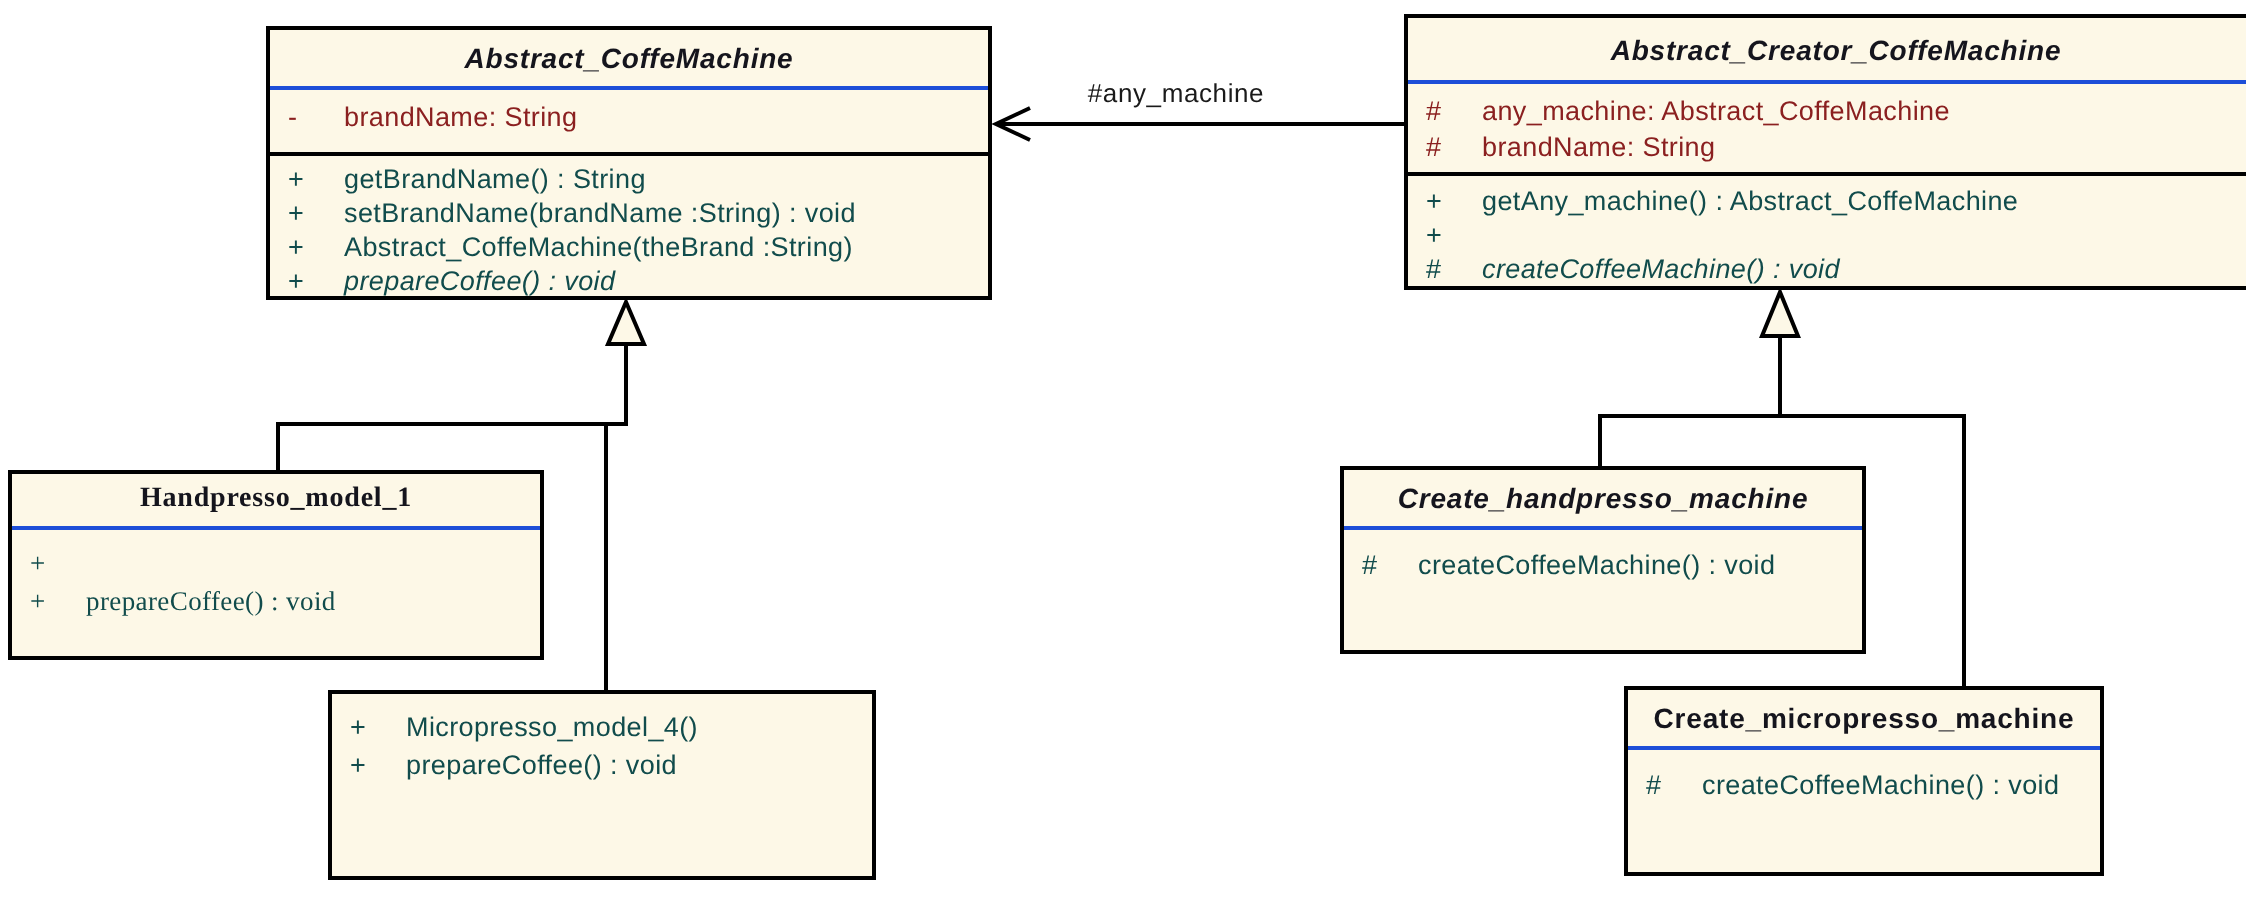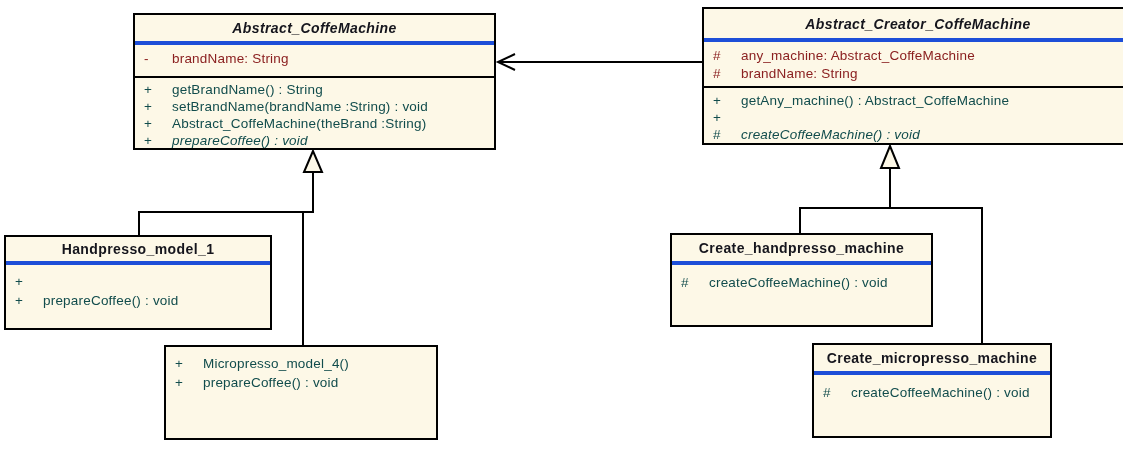--- a/index.html
+++ b/index.html
@@ -8,21 +8,21 @@
     font-family:"Liberation Sans", sans-serif;overflow:hidden;
   }
   #wires{position:absolute;left:0;top:0;width:1123px;height:450px;z-index:1;}
   .uml-class{
     position:absolute;z-index:2;background:#FDF8E7;border:2px solid #000;
     box-sizing:border-box;
   }
   .uml-title{
     display:flex;align-items:center;justify-content:center;
     font-weight:bold;font-size:14px;color:#15151D;letter-spacing:.4px;
-    border-bottom:4px solid #1d4ed8;box-sizing:border-box;
+    border-bottom:2px solid #1d4ed8;box-sizing:border-box;
   }
   .uml-title.abstract{font-style:italic;}
   .compartment{box-sizing:border-box;}
   .attrs{border-bottom:2px solid #000;}
   .mrow{display:flex;align-items:baseline;padding-left:9px;font-size:13.5px;letter-spacing:.2px;}
   .vis{width:28px;flex:0 0 28px;}
   .attrs .vis,.attrs .mtext{color:#8B2020;}
   .methods .vis,.methods .mtext{color:#114C4C;}
   .mrow.italic .mtext{font-style:italic;}
   .assoc-label{
@@ -52,20 +52,21 @@
 
     <g>
       <polygon points="890,146 881,168 899,168" fill="#FDF8E7" stroke="#000" stroke-width="2"></polygon>
       <line x1="890" y1="168" x2="890" y2="208" stroke="#000" stroke-width="2"></line>
       <line x1="800" y1="208" x2="982" y2="208" stroke="#000" stroke-width="2"></line>
       <line x1="800" y1="207" x2="800" y2="234" stroke="#000" stroke-width="2"></line>
       <line x1="982" y1="207" x2="982" y2="344" stroke="#000" stroke-width="2"></line>
     </g>
   </svg>
 
+  <div class="assoc-label" style="left:518px;top:39px;width:140px;">#any_machine</div>
 
   <div class="uml-class" style="left:133px;top:13px;width:363px;height:137px;">
     <div class="uml-title abstract" style="height:30px;">Abstract_CoffeMachine</div>
     <div class="compartment attrs" style="height:33px;padding-top:6px;">
       <div class="mrow">
         <span class="vis">-</span>
         <span class="mtext">brandName: String</span>
       </div>
     </div>
     <div class="compartment methods" style="padding-top:3px;line-height:17px;">
@@ -108,21 +109,21 @@
       <div class="mrow">
         <span class="vis">+</span>
       </div>
       <div class="mrow italic">
         <span class="vis">#</span>
         <span class="mtext">createCoffeeMachine() : void</span>
       </div>
     </div>
   </div>
 
-  <div class="uml-class" style="left:4px;top:235px;width:268px;height:95px;">
+  <div class="uml-class" style="left:4px;top:235px;width:268px;height:95px;font-family:Liberation Serif, serif;">
     <div class="uml-title" style="height:28px;">Handpresso_model_1</div>
     <div class="compartment methods" style="padding-top:7px;line-height:19px;">
       <div class="mrow">
         <span class="vis">+</span>
       </div>
       <div class="mrow">
         <span class="vis">+</span>
         <span class="mtext">prepareCoffee() : void</span>
       </div>
     </div>
@@ -135,21 +136,21 @@
         <span class="mtext">Micropresso_model_4()</span>
       </div>
       <div class="mrow">
         <span class="vis">+</span>
         <span class="mtext">prepareCoffee() : void</span>
       </div>
     </div>
   </div>
 
   <div class="uml-class" style="left:670px;top:233px;width:263px;height:94px;">
-    <div class="uml-title" style="height:30px;">Create_handpresso_machine</div>
+    <div class="uml-title" style="height:30px;font-style:italic;">Create_handpresso_machine</div>
     <div class="compartment methods" style="padding-top:8px;line-height:19px;">
       <div class="mrow">
         <span class="vis">#</span>
         <span class="mtext">createCoffeeMachine() : void</span>
       </div>
     </div>
   </div>
 
   <div class="uml-class" style="left:812px;top:343px;width:240px;height:95px;">
     <div class="uml-title" style="height:30px;">Create_micropresso_machine</div>

